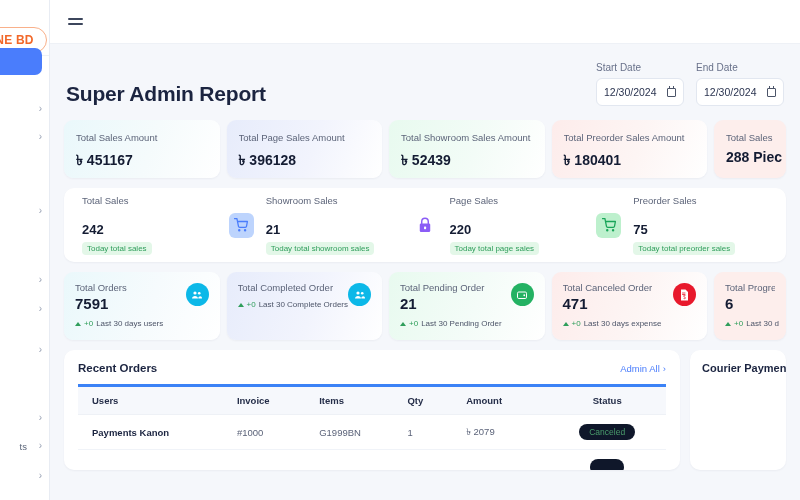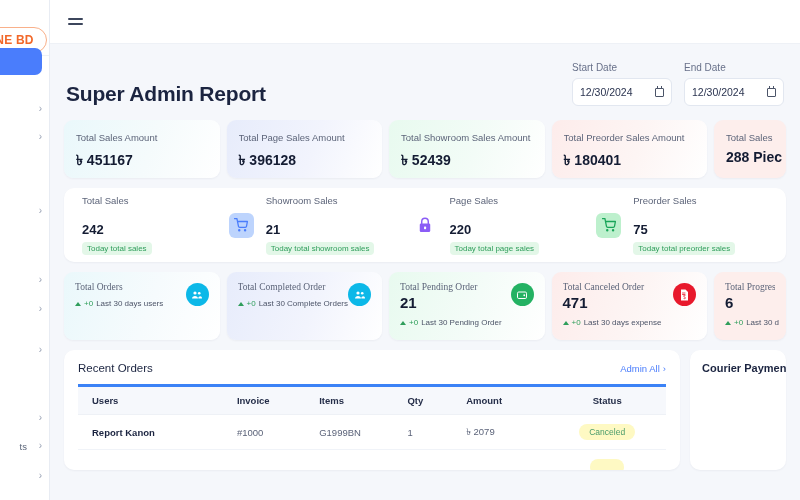--- a/index.html
+++ b/index.html
@@ -67,21 +67,21 @@
 
   .page-head {
     display: flex; align-items: flex-end; justify-content: space-between;
     padding: 18px 2px 14px 2px;
   }
   .page-title { font-size: 21px; font-weight: bold; color: #1b2440; letter-spacing: -.2px; }
   .date-group { display: flex; gap: 12px; align-items: flex-end; margin-left: 13px; }
   .date-field { display: flex; flex-direction: column; gap: 5px; }
   .date-label { font-size: 10px; color: #68718a; }
   .date-input {
-    width: 100px; height: 28px;
+    width: 88px; height: 28px;
     border: 1px solid #e2e7f0; border-radius: 6px;
     background: #fff; display: flex; align-items: center;
     justify-content: space-between; padding: 0 7px;
     font-size: 10.5px; color: #2b3450;
   }
   .cal-ico { width: 9px; height: 9px; border: 1.2px solid #4b5468; border-radius: 1px; position: relative; }
   .cal-ico::before { content:''; position:absolute; top:-2.4px; left:1px; width:1.2px; height:2.4px; background:#4b5468; }
   .cal-ico::after  { content:''; position:absolute; top:-2.4px; right:1px; width:1.2px; height:2.4px; background:#4b5468; }
 
   
@@ -121,53 +121,53 @@
   .today-ico.green { background: #bdf0cd; }
 
   
   .row-orders { display: flex; gap: 7px; margin-bottom: 10px; }
   .ord-card {
     flex: 1 1 0; min-width: 0;
     border-radius: 9px; padding: 10px 11px;
     height: 68px; position: relative;
     box-shadow: 0 1px 2px rgba(30,42,69,.05);
   }
-  .ord-label { font-size: 9.5px; color: #5c6479; white-space: nowrap; overflow: hidden; font-family: Liberation Serif, serif; }
+  .ord-label { font-size: 9.5px; color: #5c6479; white-space: nowrap; overflow: hidden; }
   .ord-value { font-size: 15px; font-weight: bold; color: #141c33; margin-top: 2px; }
   .ord-foot { margin-top: 7px; font-size: 8px; color: #4c5468; display: flex; align-items: center; gap: 3px; white-space: nowrap; }
   .tri-up { width: 0; height: 0; border-left: 3px solid transparent; border-right: 3px solid transparent; border-bottom: 4.5px solid #2f9e5b; }
   .delta { color: #2f9e5b; }
   .ord-ico {
     position: absolute; right: 11px; top: 11px;
     width: 23px; height: 23px; border-radius: 50%;
     display: flex; align-items: center; justify-content: center;
   }
 
   
   .row-bottom { display: flex; gap: 10px; }
   .panel-orders {
     flex: 1 1 auto; background: #fff; border-radius: 10px;
     padding: 12px 14px 0 14px; overflow: hidden; height: 120px;
     box-shadow: 0 1px 2px rgba(30,42,69,.05);
   }
   .panel-head { display: flex; align-items: center; justify-content: space-between; margin-bottom: 10px; }
-  .panel-title { font-size: 11.5px; font-weight: normal; color: #1b2440; }
+  .panel-title { font-size: 11.5px; font-weight: bold; color: #1b2440; }
   .view-all { font-size: 9.5px; color: #4a7dfc; display: flex; align-items: center; gap: 3px; cursor: pointer; }
   table { width: 100%; border-collapse: collapse; }
   thead tr { background: #f6f8fc; }
   th {
     text-align: left; font-size: 9.5px; font-weight: bold; color: #252e49;
     padding: 8px 6px; border-top: 3px solid #3b82f6; border-bottom: 1px solid #eef1f6;
   }
   th:first-child, td:first-child { padding-left: 14px; }
   td { font-size: 9.5px; color: #5b6379; padding: 9px 6px; border-bottom: 1px solid #f0f3f8; }
   td.user { font-weight: bold; color: #1b2440; }
   .badge {
     display: inline-block; border-radius: 10px; padding: 3px 10px;
-    font-size: 8.5px; background: #fef9c3; color: #4a9c6b;
+    font-size: 8.5px; background: #0f172a; color: #4a9c6b;
   }
   .col-status { text-align: center; }
 
   .panel-courier {
     flex: 0 0 96px; background: #fff; border-radius: 10px;
     padding: 12px 0 0 12px; height: 120px; overflow: hidden;
     box-shadow: 0 1px 2px rgba(30,42,69,.05);
   }
   .courier-title { font-size: 11px; font-weight: bold; color: #1b2440; white-space: nowrap; }
 </style>
@@ -290,20 +290,21 @@
           <span class="today-label">Preorder Sales</span>
           <span class="today-value">75</span>
           <span class="today-tag">Today total preorder sales</span>
         </div>
       </div>
 
       <div class="row-orders">
 
         <div class="ord-card" style="background:linear-gradient(110deg,#eaf8fb 0%,#f6fbfd 55%,#ffffff 100%)">
           <div class="ord-label">Total Orders</div>
+          <div class="ord-value">7591</div>
           <div class="ord-foot">
             <span class="tri-up"></span>
             <span class="delta">+0</span>
             <span>Last 30 days users</span>
           </div>
           <div class="ord-ico" style="background:#0cb8e8">
             <svg width="12" height="12" viewBox="0 0 24 24" fill="#fff">
                 <circle cx="8" cy="8" r="3.2"></circle>
                 <circle cx="16.5" cy="8.5" r="2.6"></circle>
                 <path d="M2 19c0-3.2 2.8-5.2 6-5.2s6 2 6 5.2z"></path>
@@ -389,21 +390,21 @@
                 <th style="width:26%">Users</th>
                 <th style="width:14%">Invoice</th>
                 <th style="width:15%">Items</th>
                 <th style="width:10%">Qty</th>
                 <th style="width:15%">Amount</th>
                 <th class="col-status">Status</th>
               </tr>
             </thead>
             <tbody>
               <tr>
-                <td class="user">Report Kanon</td>
+                <td class="user">Payments Kanon</td>
                 <td>#1000</td>
                 <td>G1999BN</td>
                 <td>1</td>
                 <td>৳ 2079</td>
                 <td class="col-status">
                   <span class="badge">Canceled</span>
                 </td>
               </tr>
               <tr>
                 <td>&nbsp;</td>

